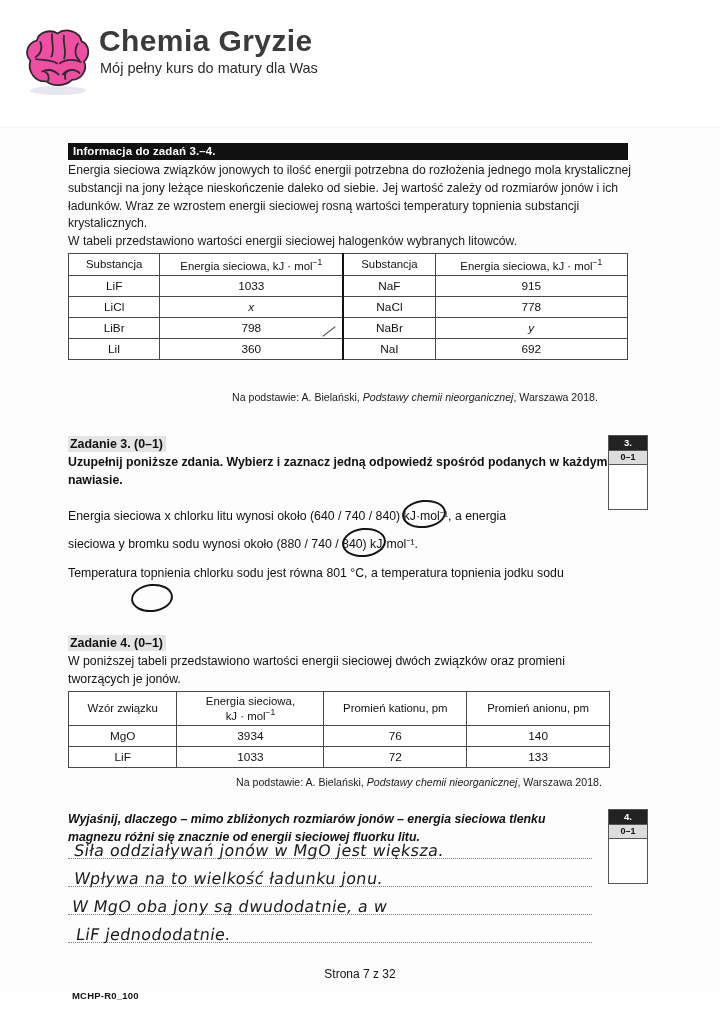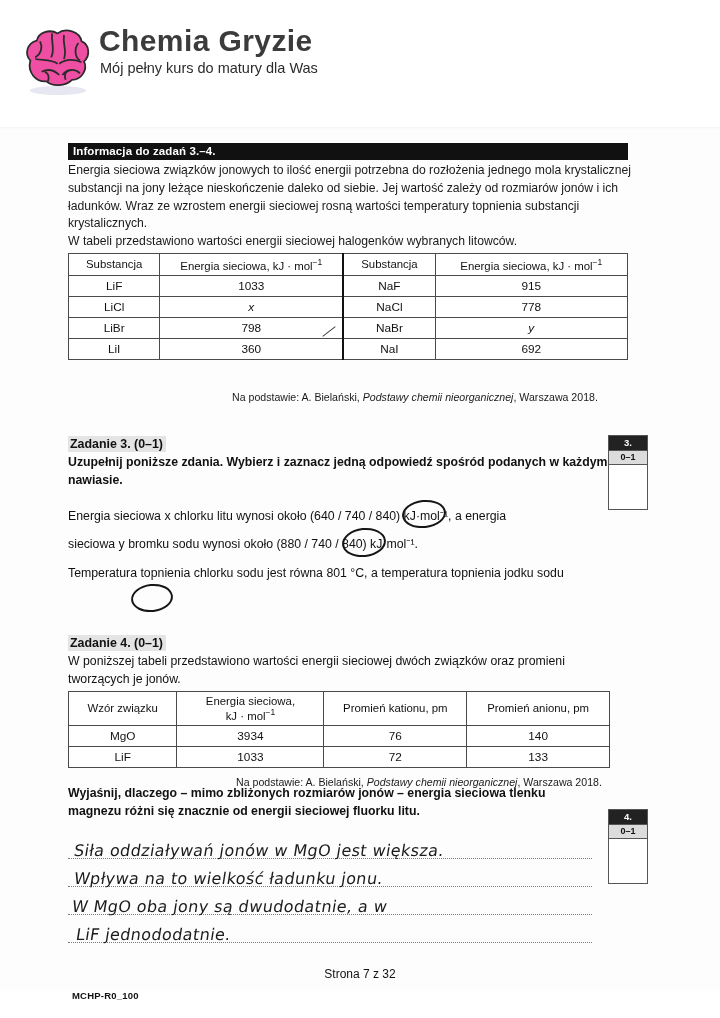--- a/index.html
+++ b/index.html
@@ -100,21 +100,21 @@
   #z3-l1{ left:68px; top:378px; width:540px; font-size:12.3px; }
   #z3-l2{ left:68px; top:406px; width:540px; font-size:12.3px; }
   #z3-l3{ left:68px; top:437px; width:560px; font-size:12.3px; }
   #z3-l4{ left:68px; top:462px; width:540px; font-size:12.3px; }
 
   #z4-head{ left:68px; top:504px; }
   #z4-instr{ left:68px; top:524px; width:560px; font-weight:normal; }
   #table2-wrap{ left:68px; top:562px;border-radius:19px; }
   #table2-wrap table{ width:542px; }
 
-  #z4-q{ left:68px; top:656px; width:520px; }
+  #z4-q{ left:68px; top:682px; width:520px;font-style:italic; }
 
   
   .score-box{
     position:absolute; width:38px; border:1px solid #555; background:#fff;
   }
   .score-num{
     background:#222; color:#fff; font-size:9.5px; font-weight:bold;
     text-align:center; height:14px; line-height:14px;
   }
   .score-range{

